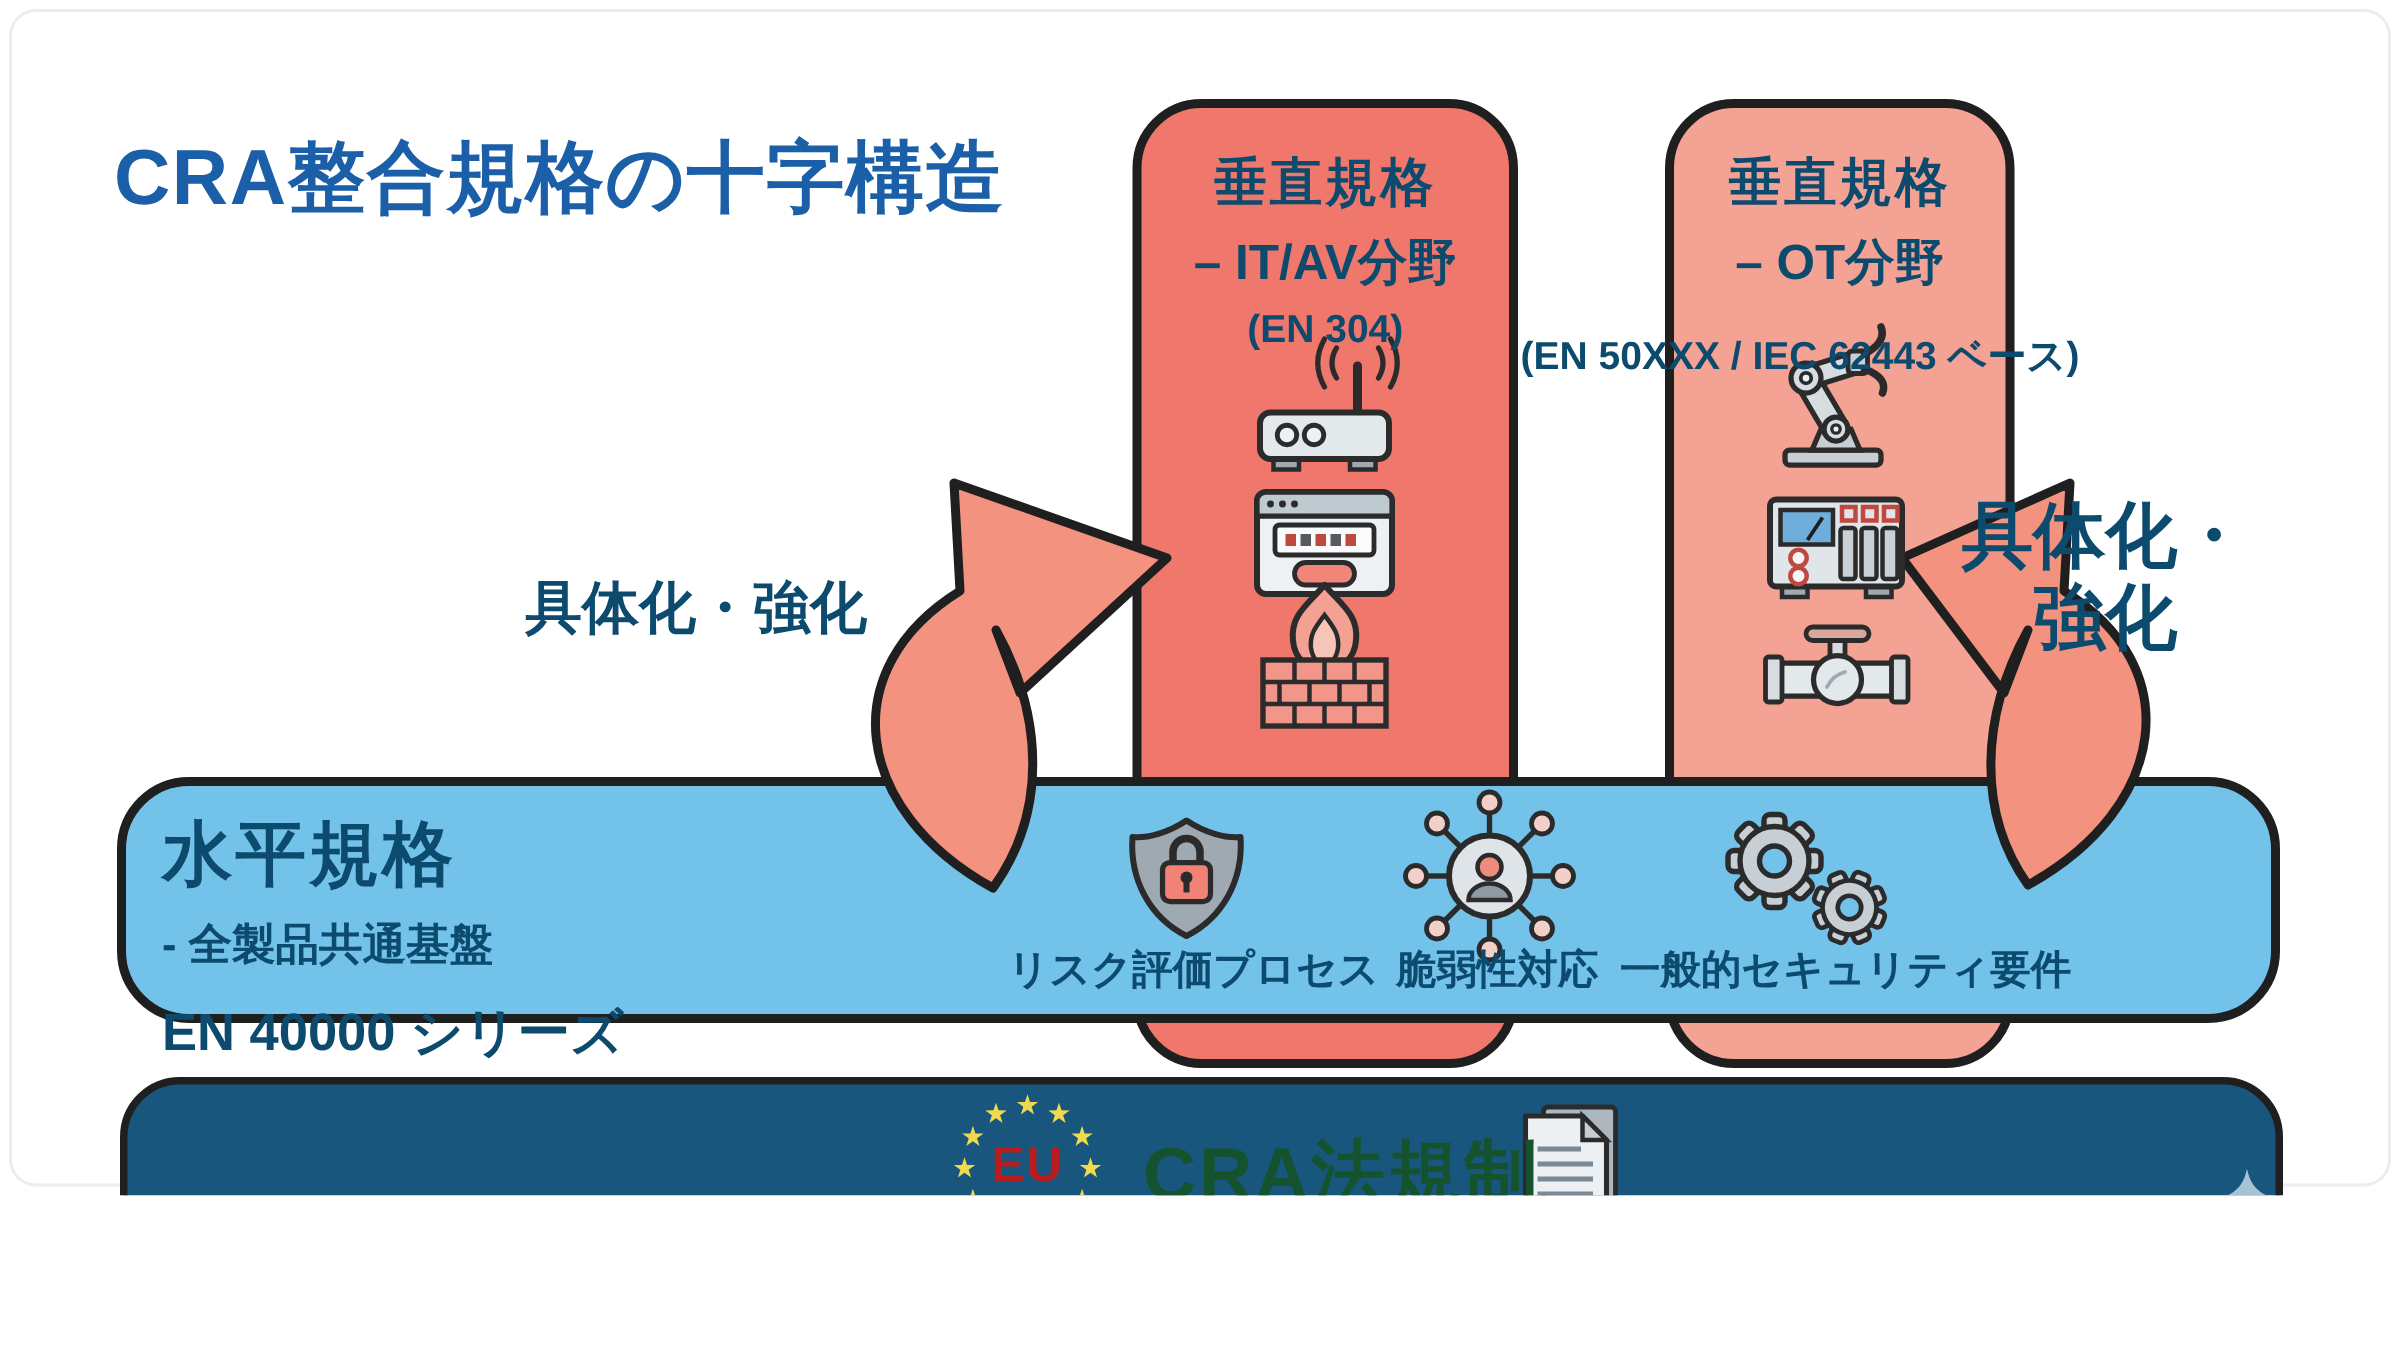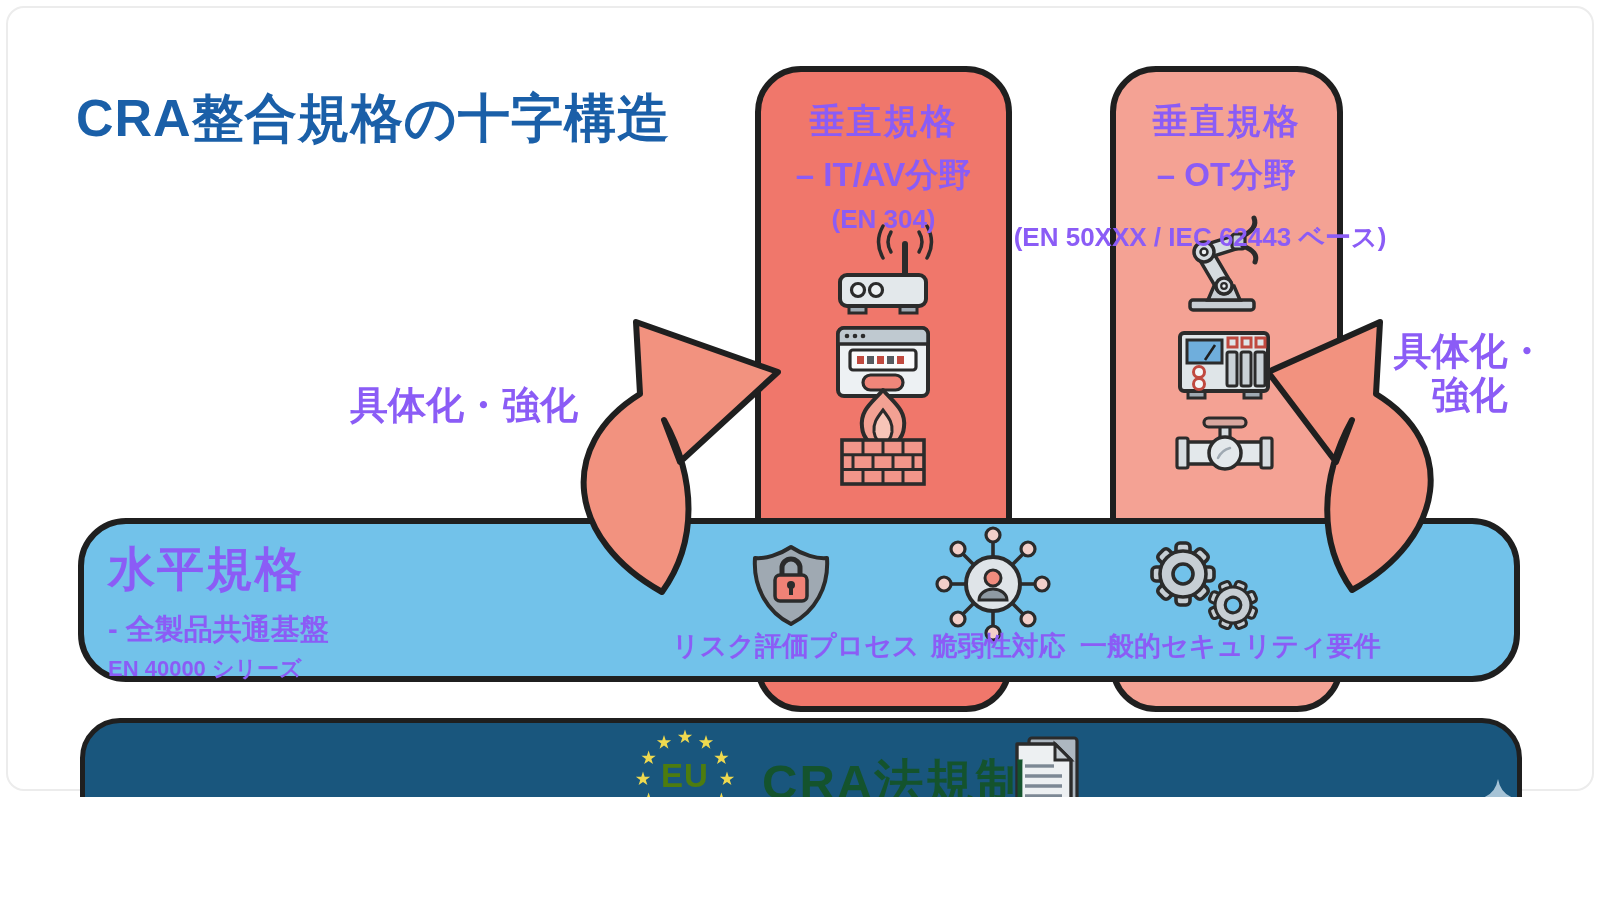--- a/index.html
+++ b/index.html
@@ -11,40 +11,40 @@
   .pillar{top:66px;height:646px;border:6px solid #1f1f1f;border-radius:46px;z-index:1;box-sizing:border-box;}
   .pillar1{left:755px;width:257px;background:#F0776B;}
   .pillar2{left:1110px;width:233px;background:#F4A294;}
   .hbar{left:78px;top:518px;width:1442px;height:164px;background:#72C2EA;
         border:6px solid #1f1f1f;border-radius:48px;z-index:3;box-sizing:border-box;}
   .bbar{left:80px;top:718px;width:1442px;height:118px;background:#19567D;
         border:5px solid #1f1f1f;border-radius:40px;z-index:3;box-sizing:border-box;}
   
   #art{left:0;top:0;z-index:4;pointer-events:none;}
   
-  .txt{z-index:5;color:#8b5cf6;font-weight:700;}
+  .txt{z-index:5;color:#0c4a6e;font-weight:700;}
   .title{left:76px;top:84px;font-size:52px;color:#1A5FA8;letter-spacing:1px;}
   .pstack{top:98px;text-align:center;}
   .pstack .l1{font-size:35px;letter-spacing:2px;}
   .pstack .l2{font-size:33px;margin-top:8px;}
   .pstack .l3{font-size:26px;margin-top:6px;}
   .p1stack{left:755px;width:257px;}
   .p2stack{left:1110px;width:233px;}
   .p2std{left:950px;top:184px;width:500px;text-align:center;font-size:26px;white-space:nowrap;margin-top:36px;}
   .hstack{left:108px;top:538px;}
   .hstack .l1{font-size:47px;letter-spacing:2px;}
   .hstack .l2{font-size:29px;margin-top:9px;}
-  .hstack .l3{font-size:22px;margin-top:4px;}
+  .hstack .l3{font-size:35px;margin-top:15px;}
   .ilabel{font-size:27px;text-align:center;white-space:nowrap;}
   .lab-risk{left:672px;top:628px;width:240px;}
   .lab-vuln{left:898px;top:628px;width:200px;}
   .lab-sec{left:1080px;top:628px;width:300px;}
   .arrlabL{left:350px;top:380px;width:300px;text-align:left;font-size:38px;}
-  .arrlabR{left:1362px;top:330px;width:215px;text-align:center;font-size:38px;line-height:1.15;}
-  .eu-label{left:635px;top:757px;width:100px;text-align:center;font-size:33px;color:#4d7c0f;letter-spacing:1px;}
+  .arrlabR{left:1296px;top:330px;width:215px;text-align:center;font-size:48px;line-height:1.15;}
+  .eu-label{left:635px;top:757px;width:100px;text-align:center;font-size:33px;color:#b91c1c;letter-spacing:1px;}
   .cra-title{left:762px;top:750px;font-size:49px;color:#14532d;letter-spacing:2px;}
 </style>
 </head>
 <body>
 
 <div id="stage">
   <div class="abs frame"></div>
 
   <div class="abs pillar pillar1"></div>
   <div class="abs pillar pillar2"></div>

